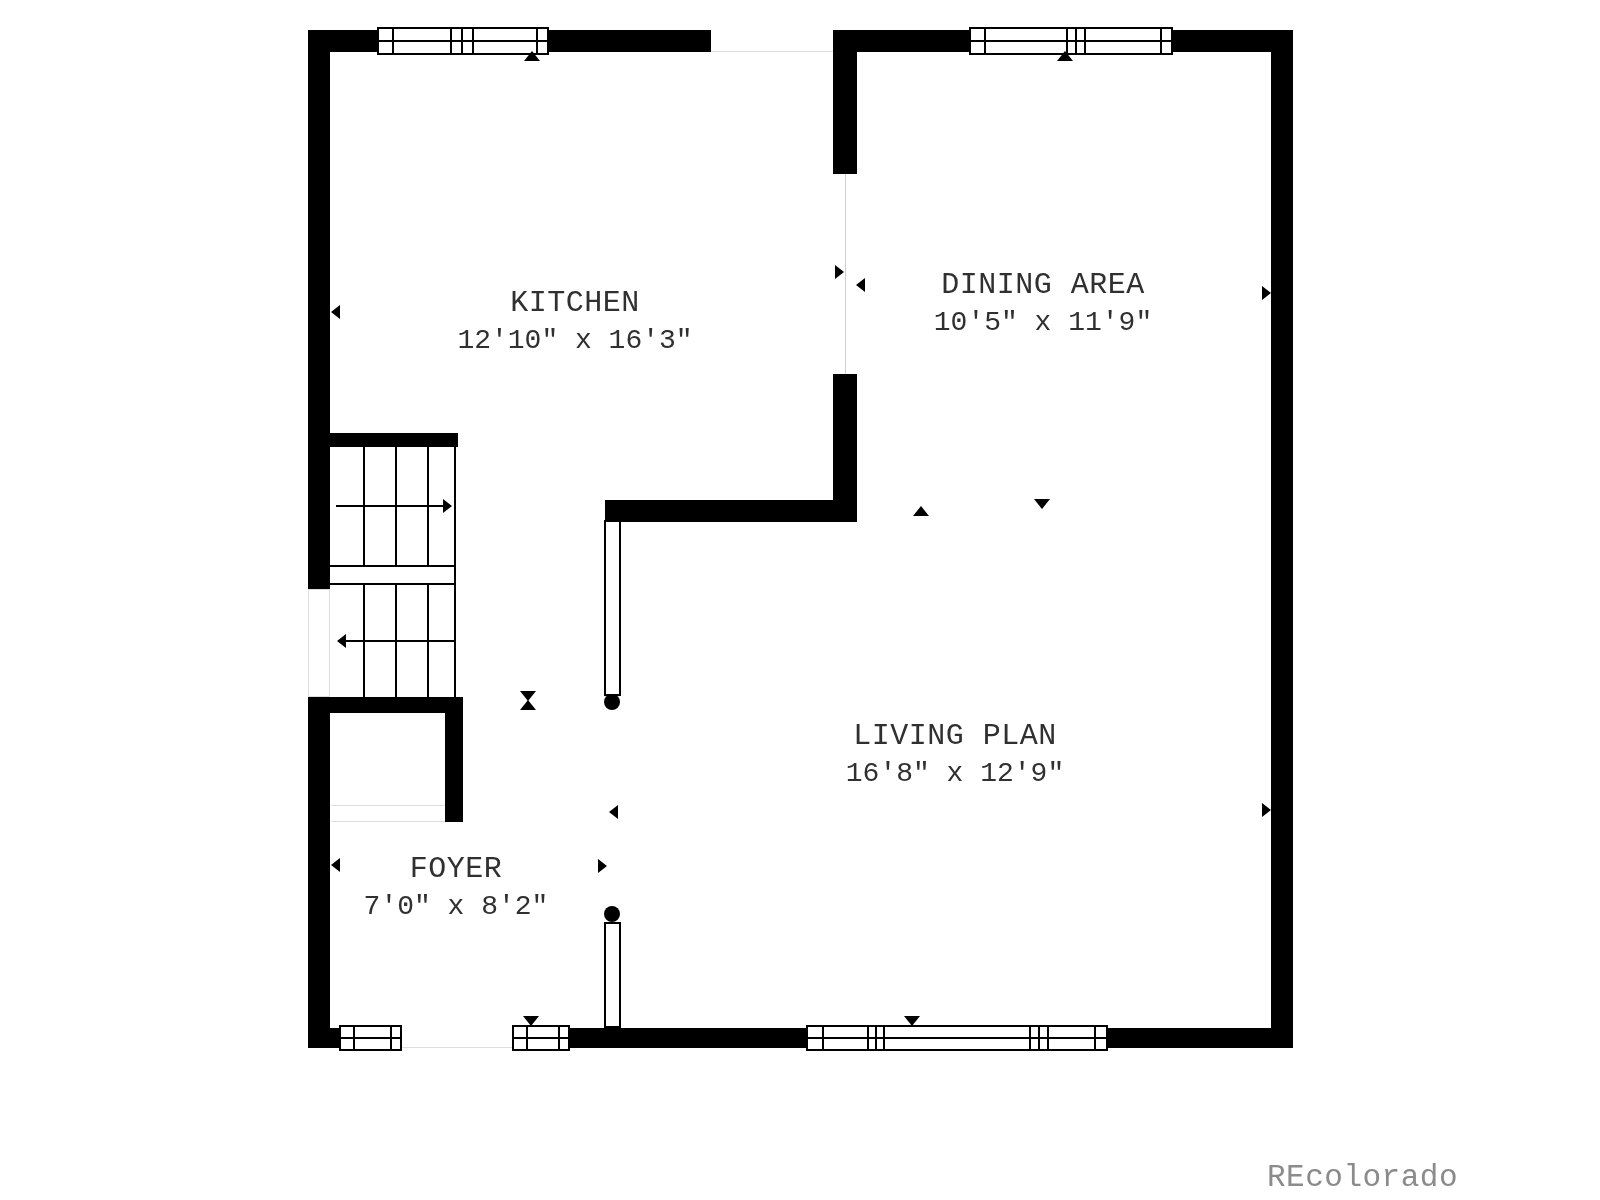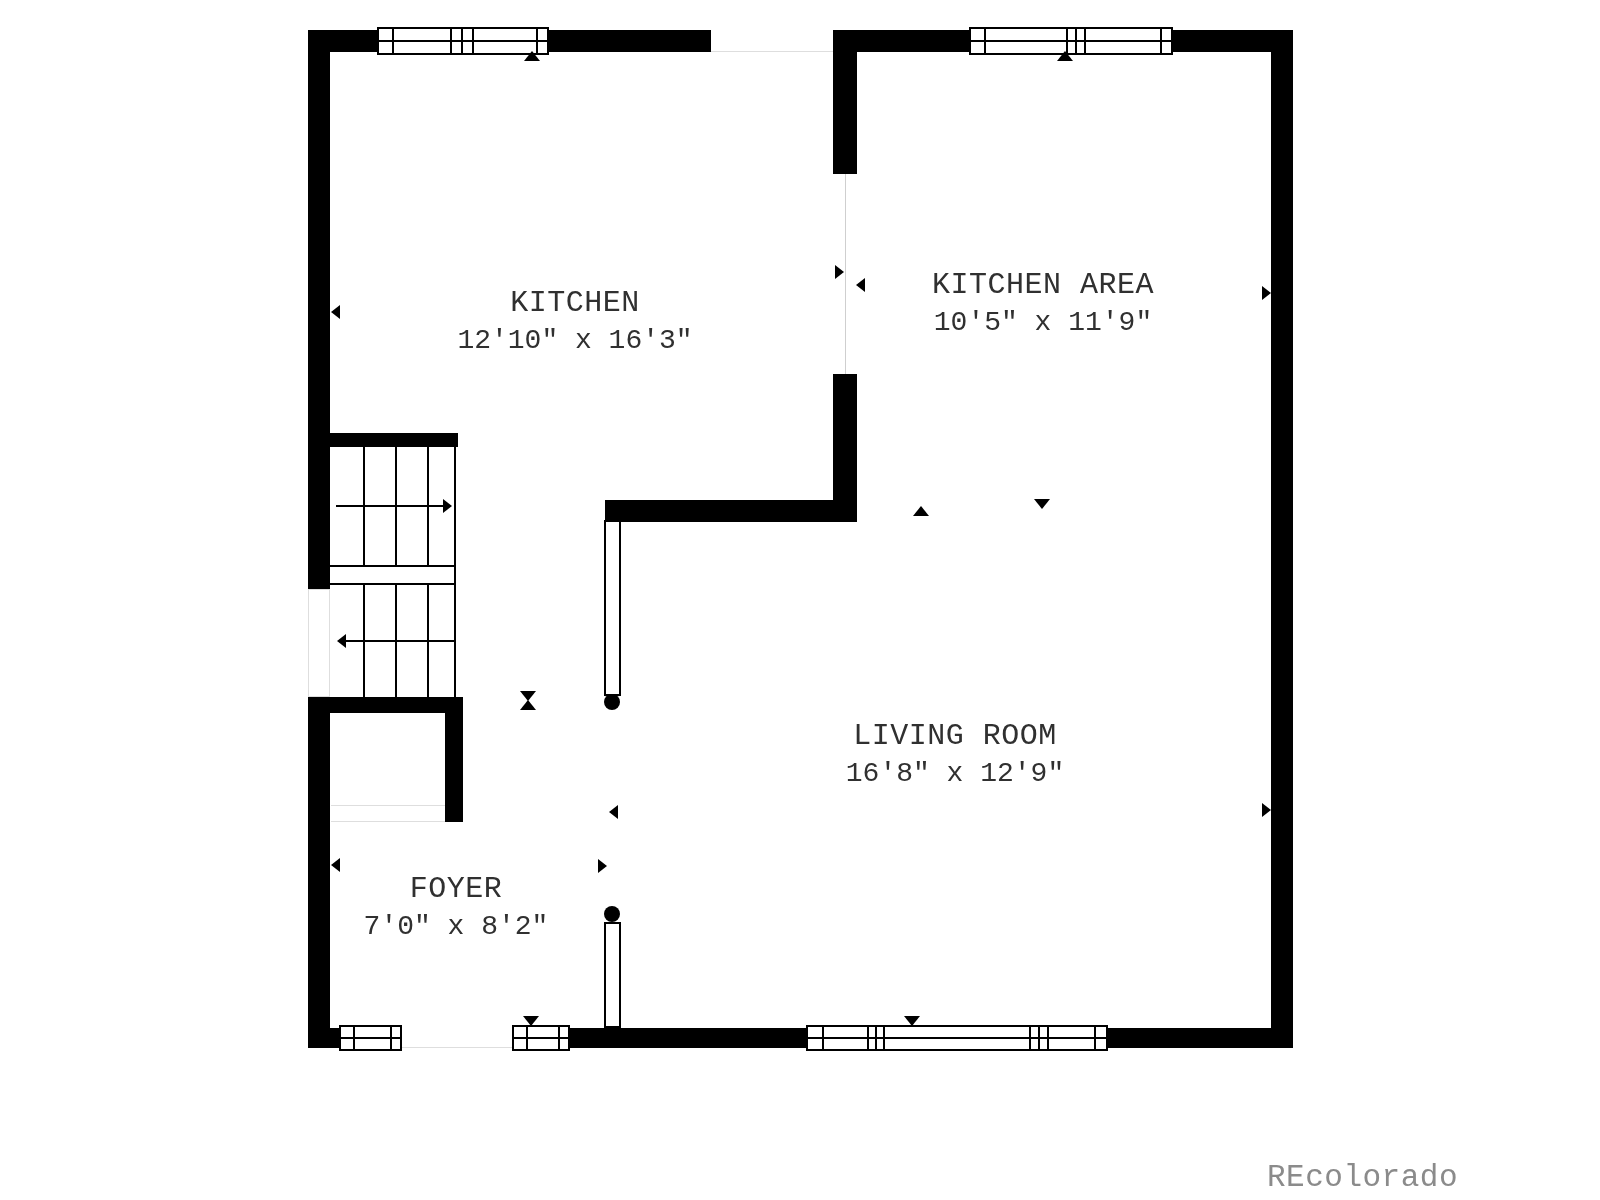--- a/index.html
+++ b/index.html
@@ -151,27 +151,27 @@
   <div class="tri up" style="left:913px;top:506px"></div>
   <div class="tri down" style="left:1034px;top:499px"></div>
   <div class="tri down" style="left:523px;top:1016px"></div>
   <div class="tri down" style="left:904px;top:1016px"></div>
 
   <div class="room-label" style="left:575px;top:286px">
     <div class="room-name">KITCHEN</div>
     <div class="room-dims">12'10" x 16'3"</div>
   </div>
   <div class="room-label" style="left:1043px;top:268px">
-    <div class="room-name">KITCHEN AREA</div>
+    <div class="room-name">DINING AREA</div>
     <div class="room-dims">10'5" x 11'9"</div>
   </div>
   <div class="room-label" style="left:955px;top:719px">
-    <div class="room-name">LIVING ROOM</div>
+    <div class="room-name">LIVING PLAN</div>
     <div class="room-dims">16'8" x 12'9"</div>
   </div>
-  <div class="room-label" style="left:456px;top:872px">
+  <div class="room-label" style="left:456px;top:852px">
     <div class="room-name">FOYER</div>
     <div class="room-dims">7'0" x 8'2"</div>
   </div>
 
   <div class="watermark">REcolorado</div>
 
 </div>
 
 </body></html>

